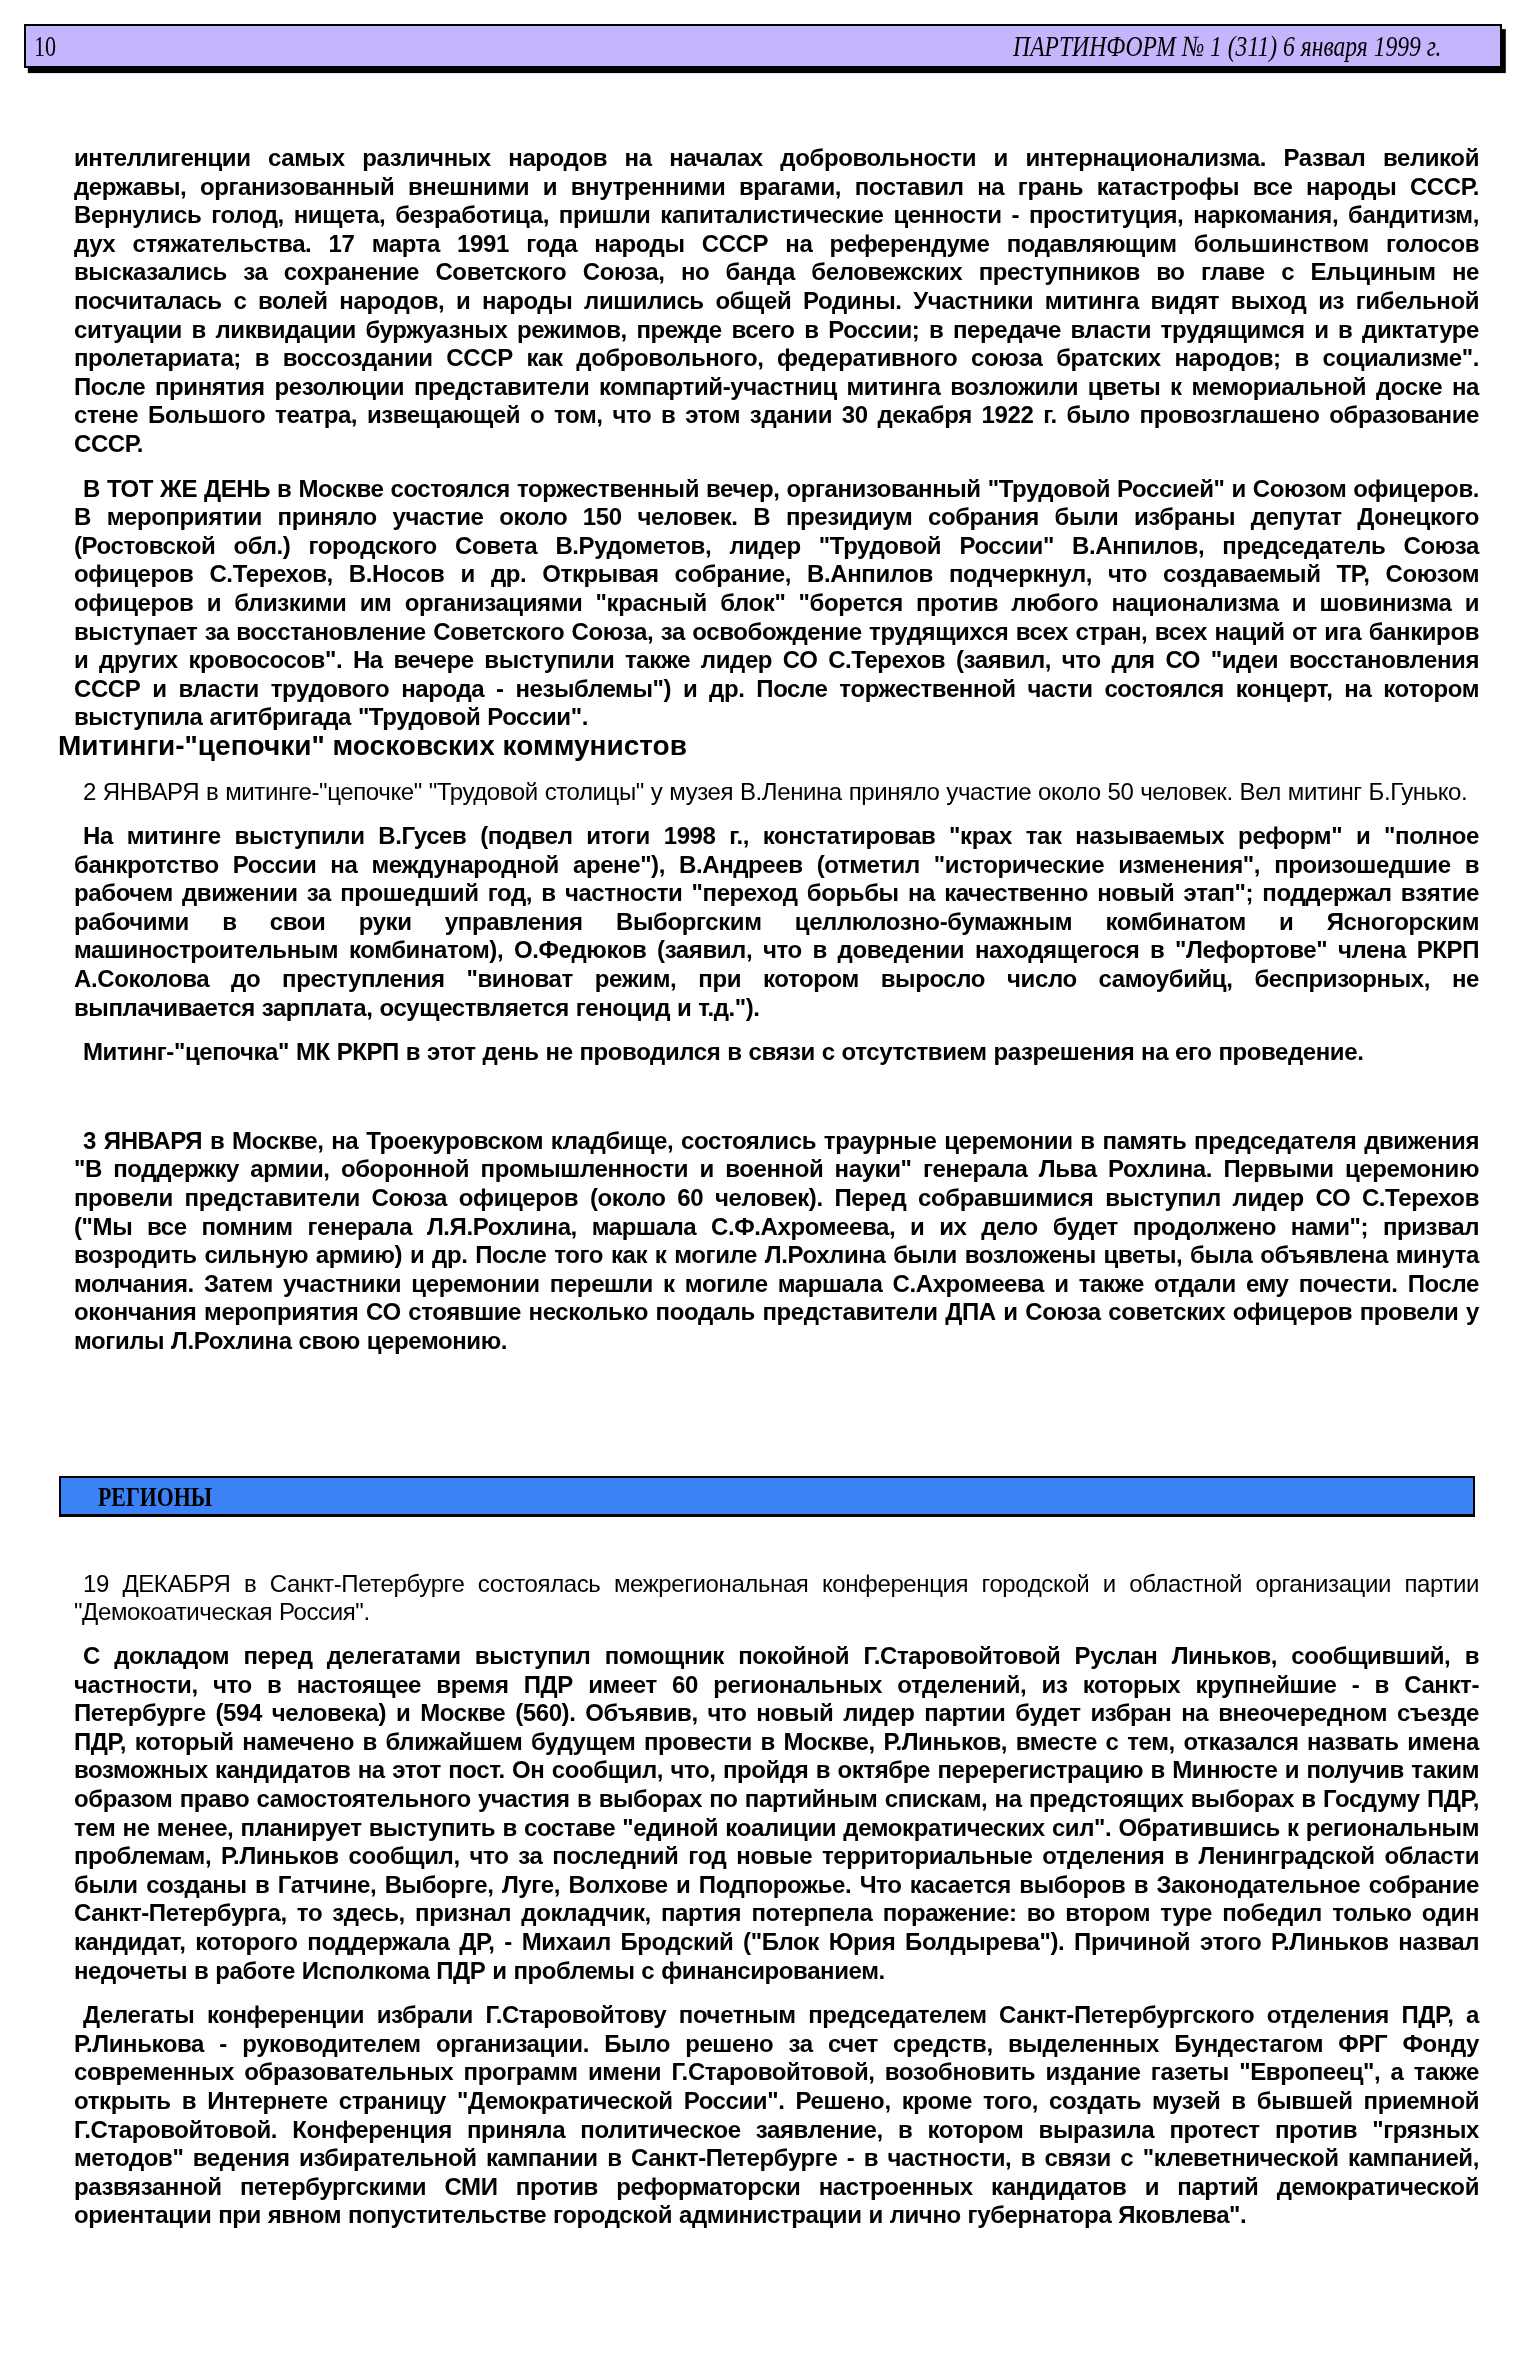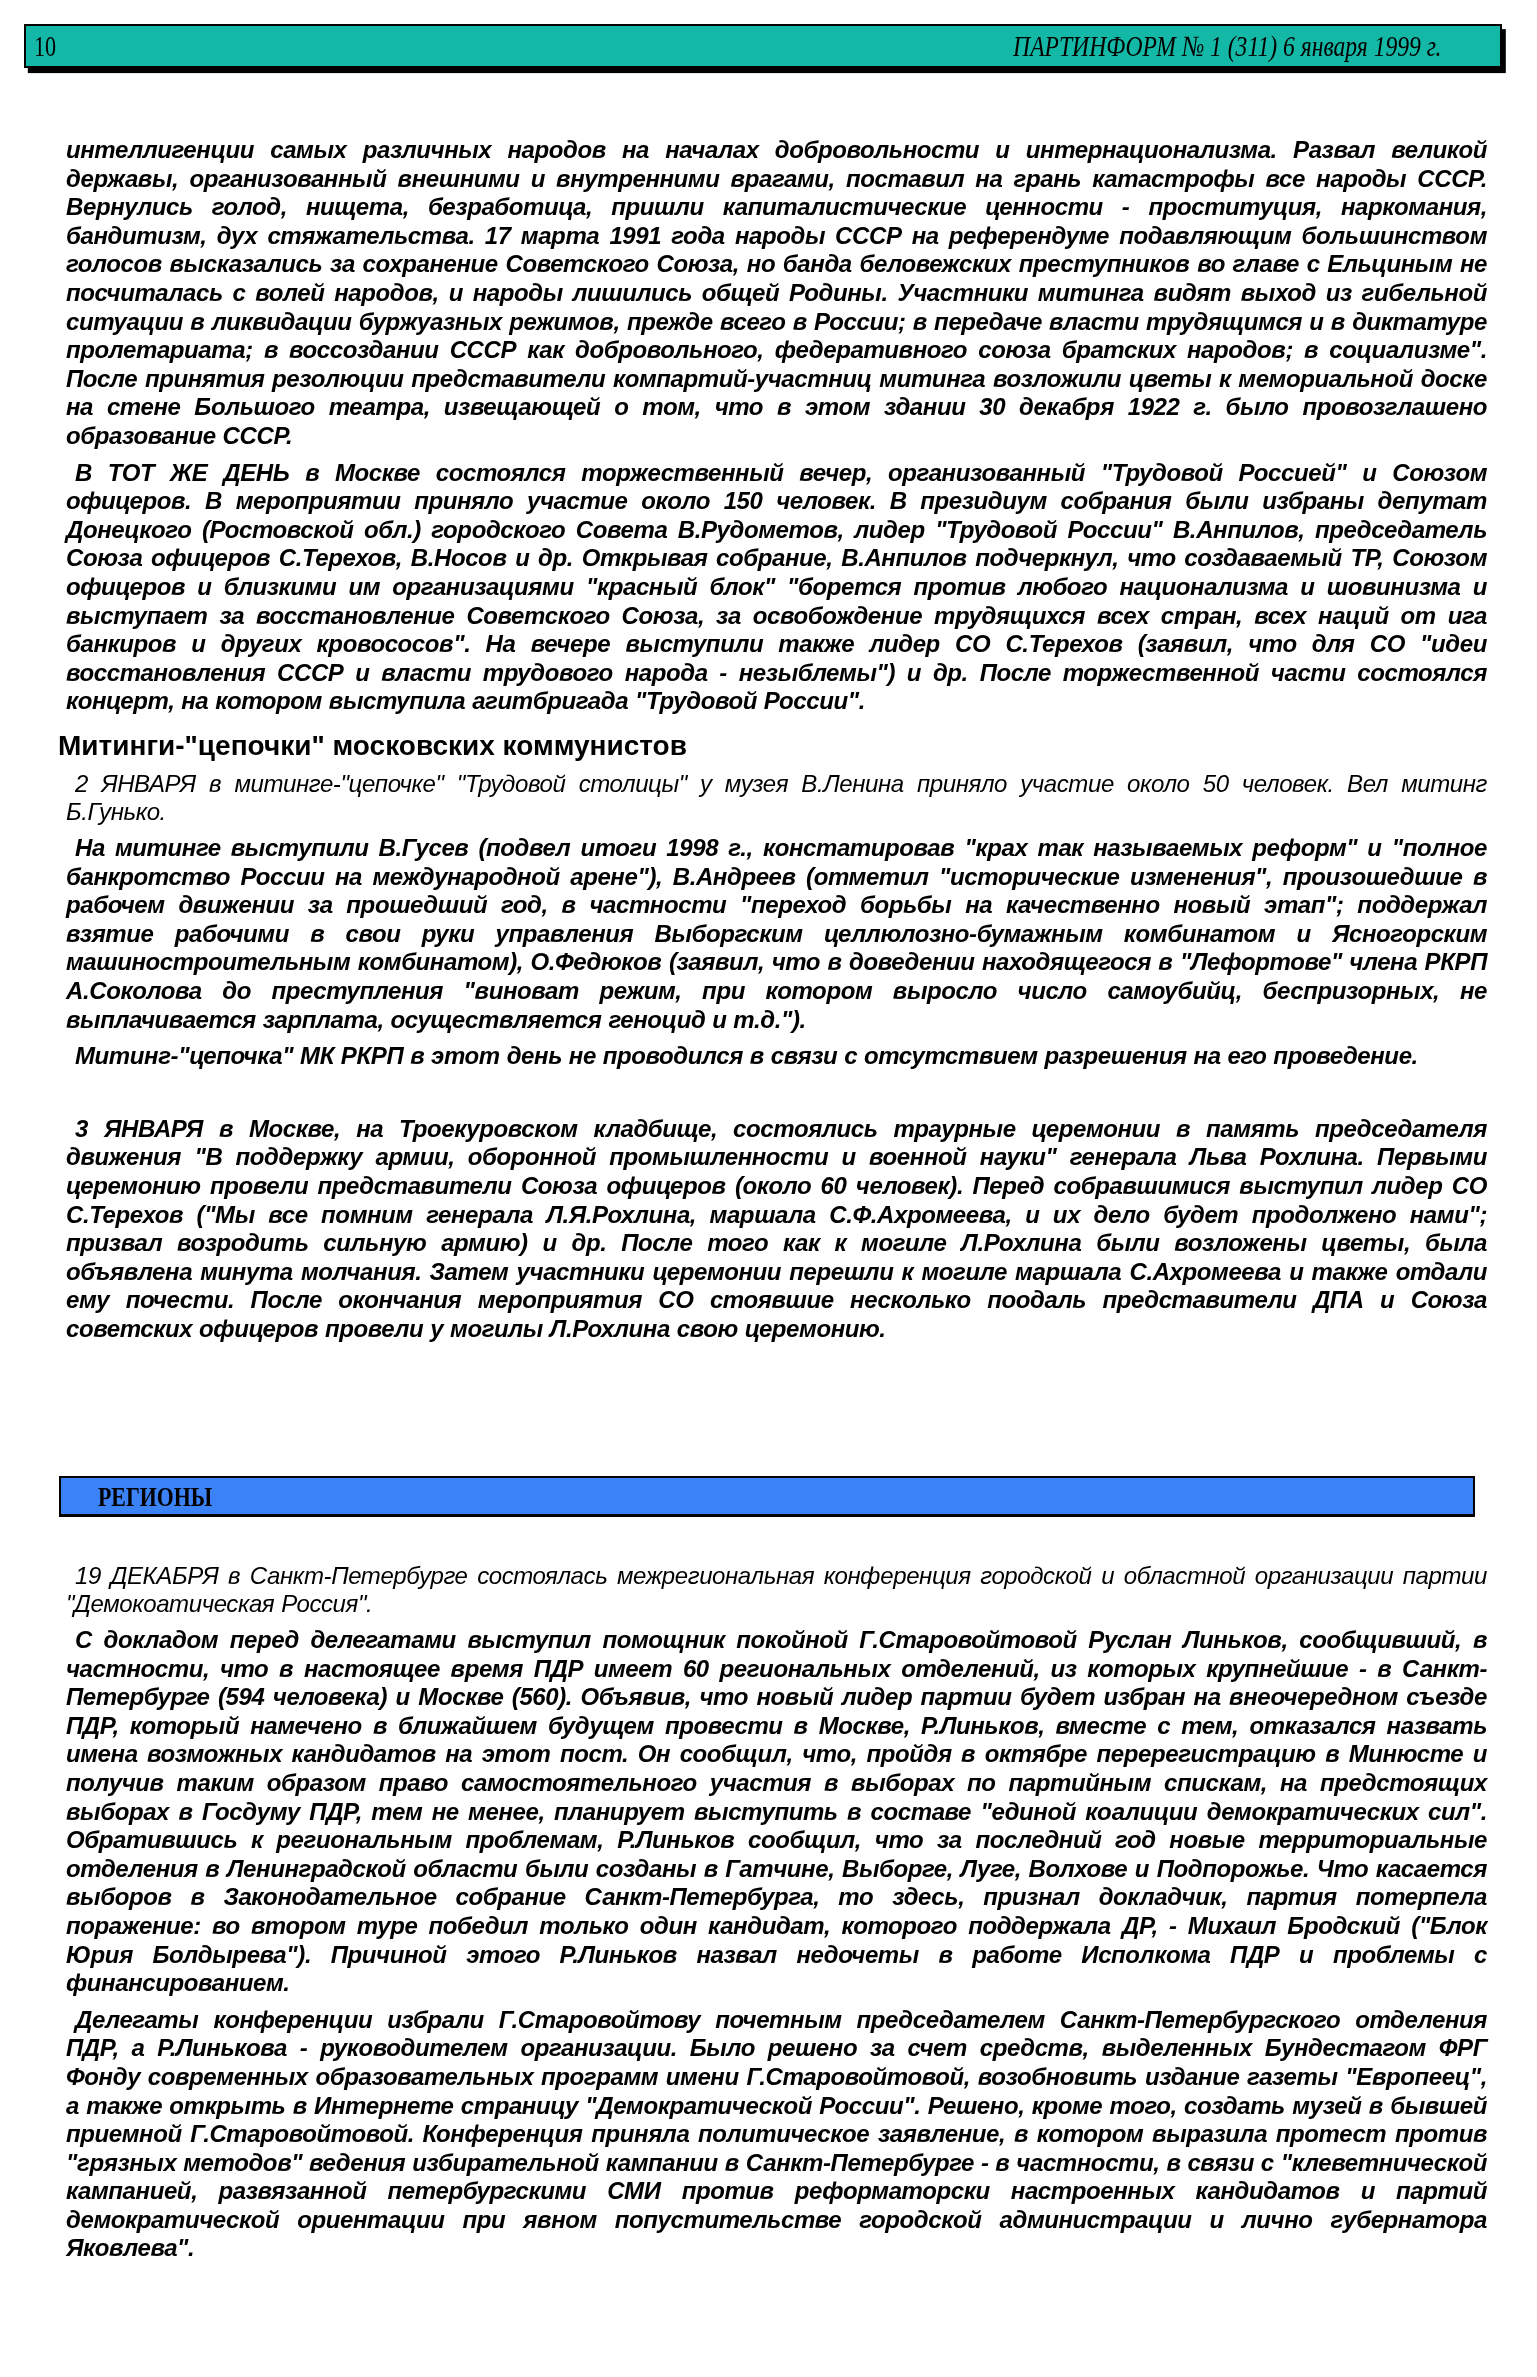--- a/index.html
+++ b/index.html
@@ -13,21 +13,21 @@
   }
   .header-box {
     position: absolute;
     left: 24px;
     top: 24px;
     width: 1474px;
     height: 40px;
     border: 2.6px solid #000;
     border-bottom-width: 2.6px;
     box-shadow: 3.8px 5.1px 0 #000;
-    background: #14b8a6;
+    background: #c4b5fd;
   }
   .header-page {
     position: absolute;
     left: 7.7px;
     top: 3.8px;
     font-family: "Liberation Serif", serif;
     font-size: 29.5px;
     line-height: 33px;
     transform: scaleX(0.75);
     transform-origin: left center;
@@ -38,29 +38,28 @@
     top: 3.8px;
     font-family: "Liberation Serif", serif;
     font-style: italic;
     font-size: 29.5px;
     line-height: 33px;
     transform: scaleX(0.8);
     transform-origin: right center;
     white-space: nowrap;
   }
   p {
-    margin: 8px;
+    margin: 16px;
     text-align: justify;
     font-size: 24px;
     line-height: 28.6px;
     font-weight: bold;
     letter-spacing: -0.4px;
     word-spacing: 0.6px;
     font-stretch: condensed;
-    font-style: italic;
   }
   .ind { text-indent: 0; }
   .ind::before { content: ""; display: inline-block; width: 9px; }
   .heading {
     font-size: 28px;
     font-weight: bold;
     line-height: 32px;
     margin-top: 0;
   }
   .lead {

